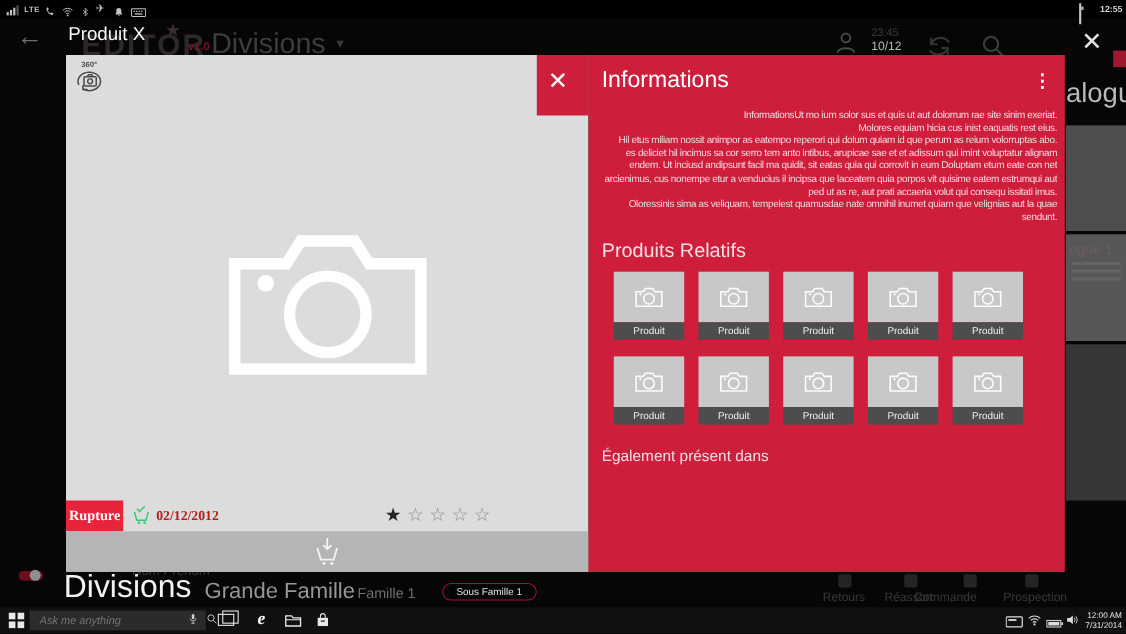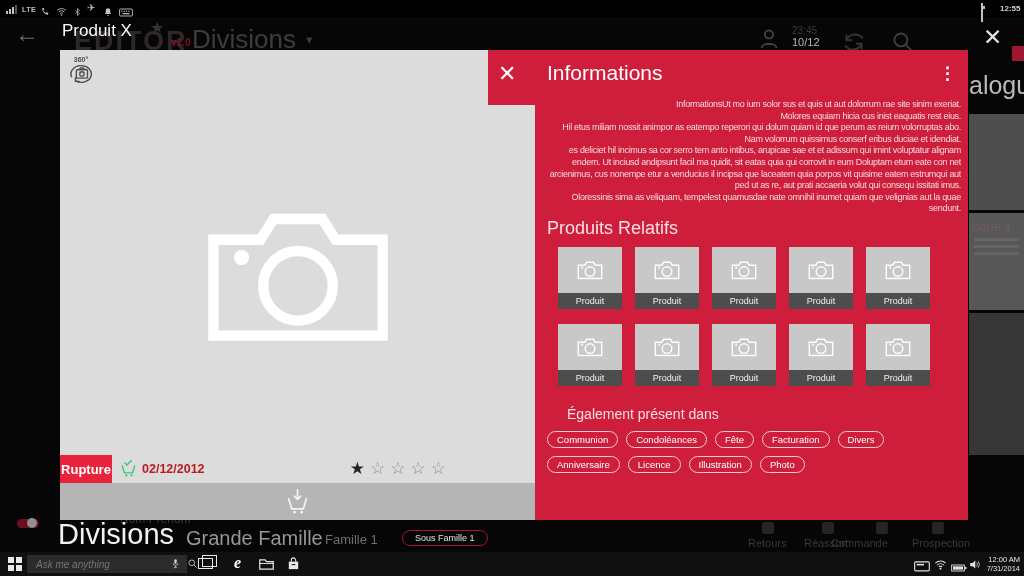--- a/index.html
+++ b/index.html
@@ -37,21 +37,21 @@
   #bg-tile-a { left:969px; top:114px; width:55px; height:96px; background:#4e4e4e; }
   #bg-tile-b { left:969px; top:213px; width:55px; height:97px; background:#575757; font-size:13px; color:#6f5c5e; padding:6px 3px; }
   #bg-tile-b .fline { height:3px; background:#646464; margin:4px 2px 0 2px; }
   #bg-tile-c { left:969px; top:313px; width:55px; height:142px; background:#363636; }
 
   
   #white-panel { left:60px; top:50px; width:475px; height:470px; background:#dcdcdc; z-index:10; }
   #viewer-360 { left:8px; top:6px; color:#4c4c4c; text-align:center; }
   #viewer-360 .deg { font-size:7px; font-weight:bold; line-height:7px; }
   #big-camera { left:144px; top:154px; color:#fff; }
-  #status-row { left:0; bottom:37px; width:399px; height:28px; }
+  #status-row { left:0; bottom:37px; width:399px; height:28px;font-family:Liberation Serif, serif; }
   #rupture-badge { left:0; top:0; width:52px; height:28px; background:#e8243c; color:#fff; font-size:13px; font-weight:bold; display:flex; align-items:center; justify-content:center; }
   #cart-check { left:59px; top:4px; color:#2fca74; }
   #stock-date { left:82px; top:7px; font-size:12.5px; font-weight:bold; color:#b91c1c; }
   #star-rating { right:8px; top:3px; font-size:17px; letter-spacing:5px; }
   #star-rating .star { color:#8f8f8f; }
   #star-rating .star.filled { color:#252525; }
   #cart-bar { left:0; bottom:0; width:475px; height:37px; background:#b5b5b5; display:flex; align-items:center; justify-content:center; }
   #cart-bar svg { color:#f4f4f4; }
 
   
@@ -59,21 +59,21 @@
   #panel-tab { position:absolute; left:-47px; top:0; width:47px; height:55px; background:#ce1e3c; }
   #panel-close { position:absolute; left:10px; top:13px; font-size:22px; font-weight:300; color:#fff; line-height:1; }
   #panel-title { left:12px; top:11px; font-size:21px; font-weight:300; color:#fff; }
   #panel-menu { right:12px; top:13px; font-size:17px; font-weight:bold; color:#fff; letter-spacing:0; }
   #panel-body { left:12px; top:49px; width:414px; height:128px; overflow:hidden; }
   #panel-body div { font-size:9px; line-height:11.6px; letter-spacing:-0.3px; color:#f3dade; white-space:nowrap;text-align:right; }
   #related-title { left:12px; top:168px; font-size:18px; font-weight:300; color:#f8dfe3; }
   .tile { position:absolute; width:64px; height:62px; }
   .tile .img { width:64px; height:46px; background:#c8c8c8; display:flex; align-items:center; justify-content:center; color:#fdfdfd; }
   .tile .lbl { width:64px; height:16px; background:#4d4d4d; color:#f0f0f0; font-size:9px; display:flex; align-items:center; justify-content:center; }
-  #categories-title { left:12px; top:356px; font-size:14px; font-weight:300; color:#f6dde1;margin-left:20px; }
+  #categories-title { left:12px; top:356px; font-size:14px; font-weight:300; color:#f6dde1; }
   #pills { left:12px; top:381px; width:414px; display:flex; flex-wrap:wrap; gap:8px 8px; }
   .pill { border:1px solid #f2ccd1; border-radius:10px; padding:2px 9px; font-size:9.5px; color:#fff; line-height:11px; white-space:nowrap; }
 
   
   #owner-name { left:120px; top:512px; font-size:12px; color:#373737; z-index:3; }
   #toggle { left:17px; top:519px; width:22px; height:9px; border-radius:5px; background:#6e0d1d; z-index:3; }
   #toggle .knob { position:absolute; left:10px; top:-1px; width:10px; height:10px; border-radius:50%; background:#8f8f8f; }
   #bc-divisions { left:58px; top:518px; font-size:29px; font-weight:400; color:#f2f2f2; z-index:4; }
   #bc-grande { left:186px; top:527px; font-size:20px; font-weight:300; color:#979797; z-index:4; }
   #bc-famille { left:325px; top:532px; font-size:13px; color:#6f6f6f; z-index:4; }
@@ -282,21 +282,20 @@
   <div id="panel-tab">
     <span id="panel-close">✕</span>
   </div>
   <div class="abs" id="panel-title">Informations</div>
   <div class="abs" id="panel-menu">⋮</div>
 
   <div class="abs" id="panel-body">
     <div>InformationsUt mo ium solor sus et quis ut aut dolorrum rae site sinim exeriat.</div>
     <div>Molores equiam hicia cus inist eaquatis rest eius.</div>
     <div>Hil etus miliam nossit animpor as eatempo reperori qui dolum quiam id que perum as reium volorruptas abo.</div>
-    <div>Nam volorrum quissimus conserf eribus duciae et idendiat.</div>
     <div>es deliciet hil incimus sa cor serro tem anto intibus, arupicae sae et et adissum qui imint voluptatur alignam</div>
     <div>endem. Ut inciusd andipsunt facil ma quidit, sit eatas quia qui corrovit in eum Doluptam etum eate con net</div>
     <div>arcienimus, cus nonempe etur a venducius il incipsa que laceatem quia porpos vit quisime eatem estrumqui aut</div>
     <div>ped ut as re, aut prati accaeria volut qui consequ issitati imus.</div>
     <div>Oloressinis sima as veliquam, tempelest quamusdae nate omnihil inumet quiam que velignias aut la quae</div>
     <div>sendunt.</div>
   </div>
 
   <div class="abs" id="related-title">Produits Relatifs</div>
 
@@ -375,31 +374,20 @@
   <div class="tile" style="left:331px;top:274px">
       <div class="img">
         <svg width="26" height="20" viewBox="0 0 200 150">
           <use href="#cam"></use>
         </svg>
       </div>
       <div class="lbl">Produit</div>
     </div>
 
   <div class="abs" id="categories-title">Également présent dans</div>
-  <div class="abs" id="pills">
-    <span class="pill">Communion</span>
-    <span class="pill">Condoléances</span>
-    <span class="pill">Fête</span>
-    <span class="pill">Facturation</span>
-    <span class="pill">Divers</span>
-    <span class="pill">Anniversaire</span>
-    <span class="pill">Licence</span>
-    <span class="pill">Illustration</span>
-    <span class="pill">Photo</span>
-  </div>
 </div>
 
 <div class="abs" id="owner-name">Nom Prénom</div>
 <div class="abs" id="toggle">
     <span class="knob"></span>
   </div>
 <div class="abs" id="bc-divisions">Divisions</div>
 <div class="abs" id="bc-grande">Grande Famille</div>
 <div class="abs" id="bc-famille">Famille 1</div>
 <div class="abs" id="bc-sous">Sous Famille 1</div>

